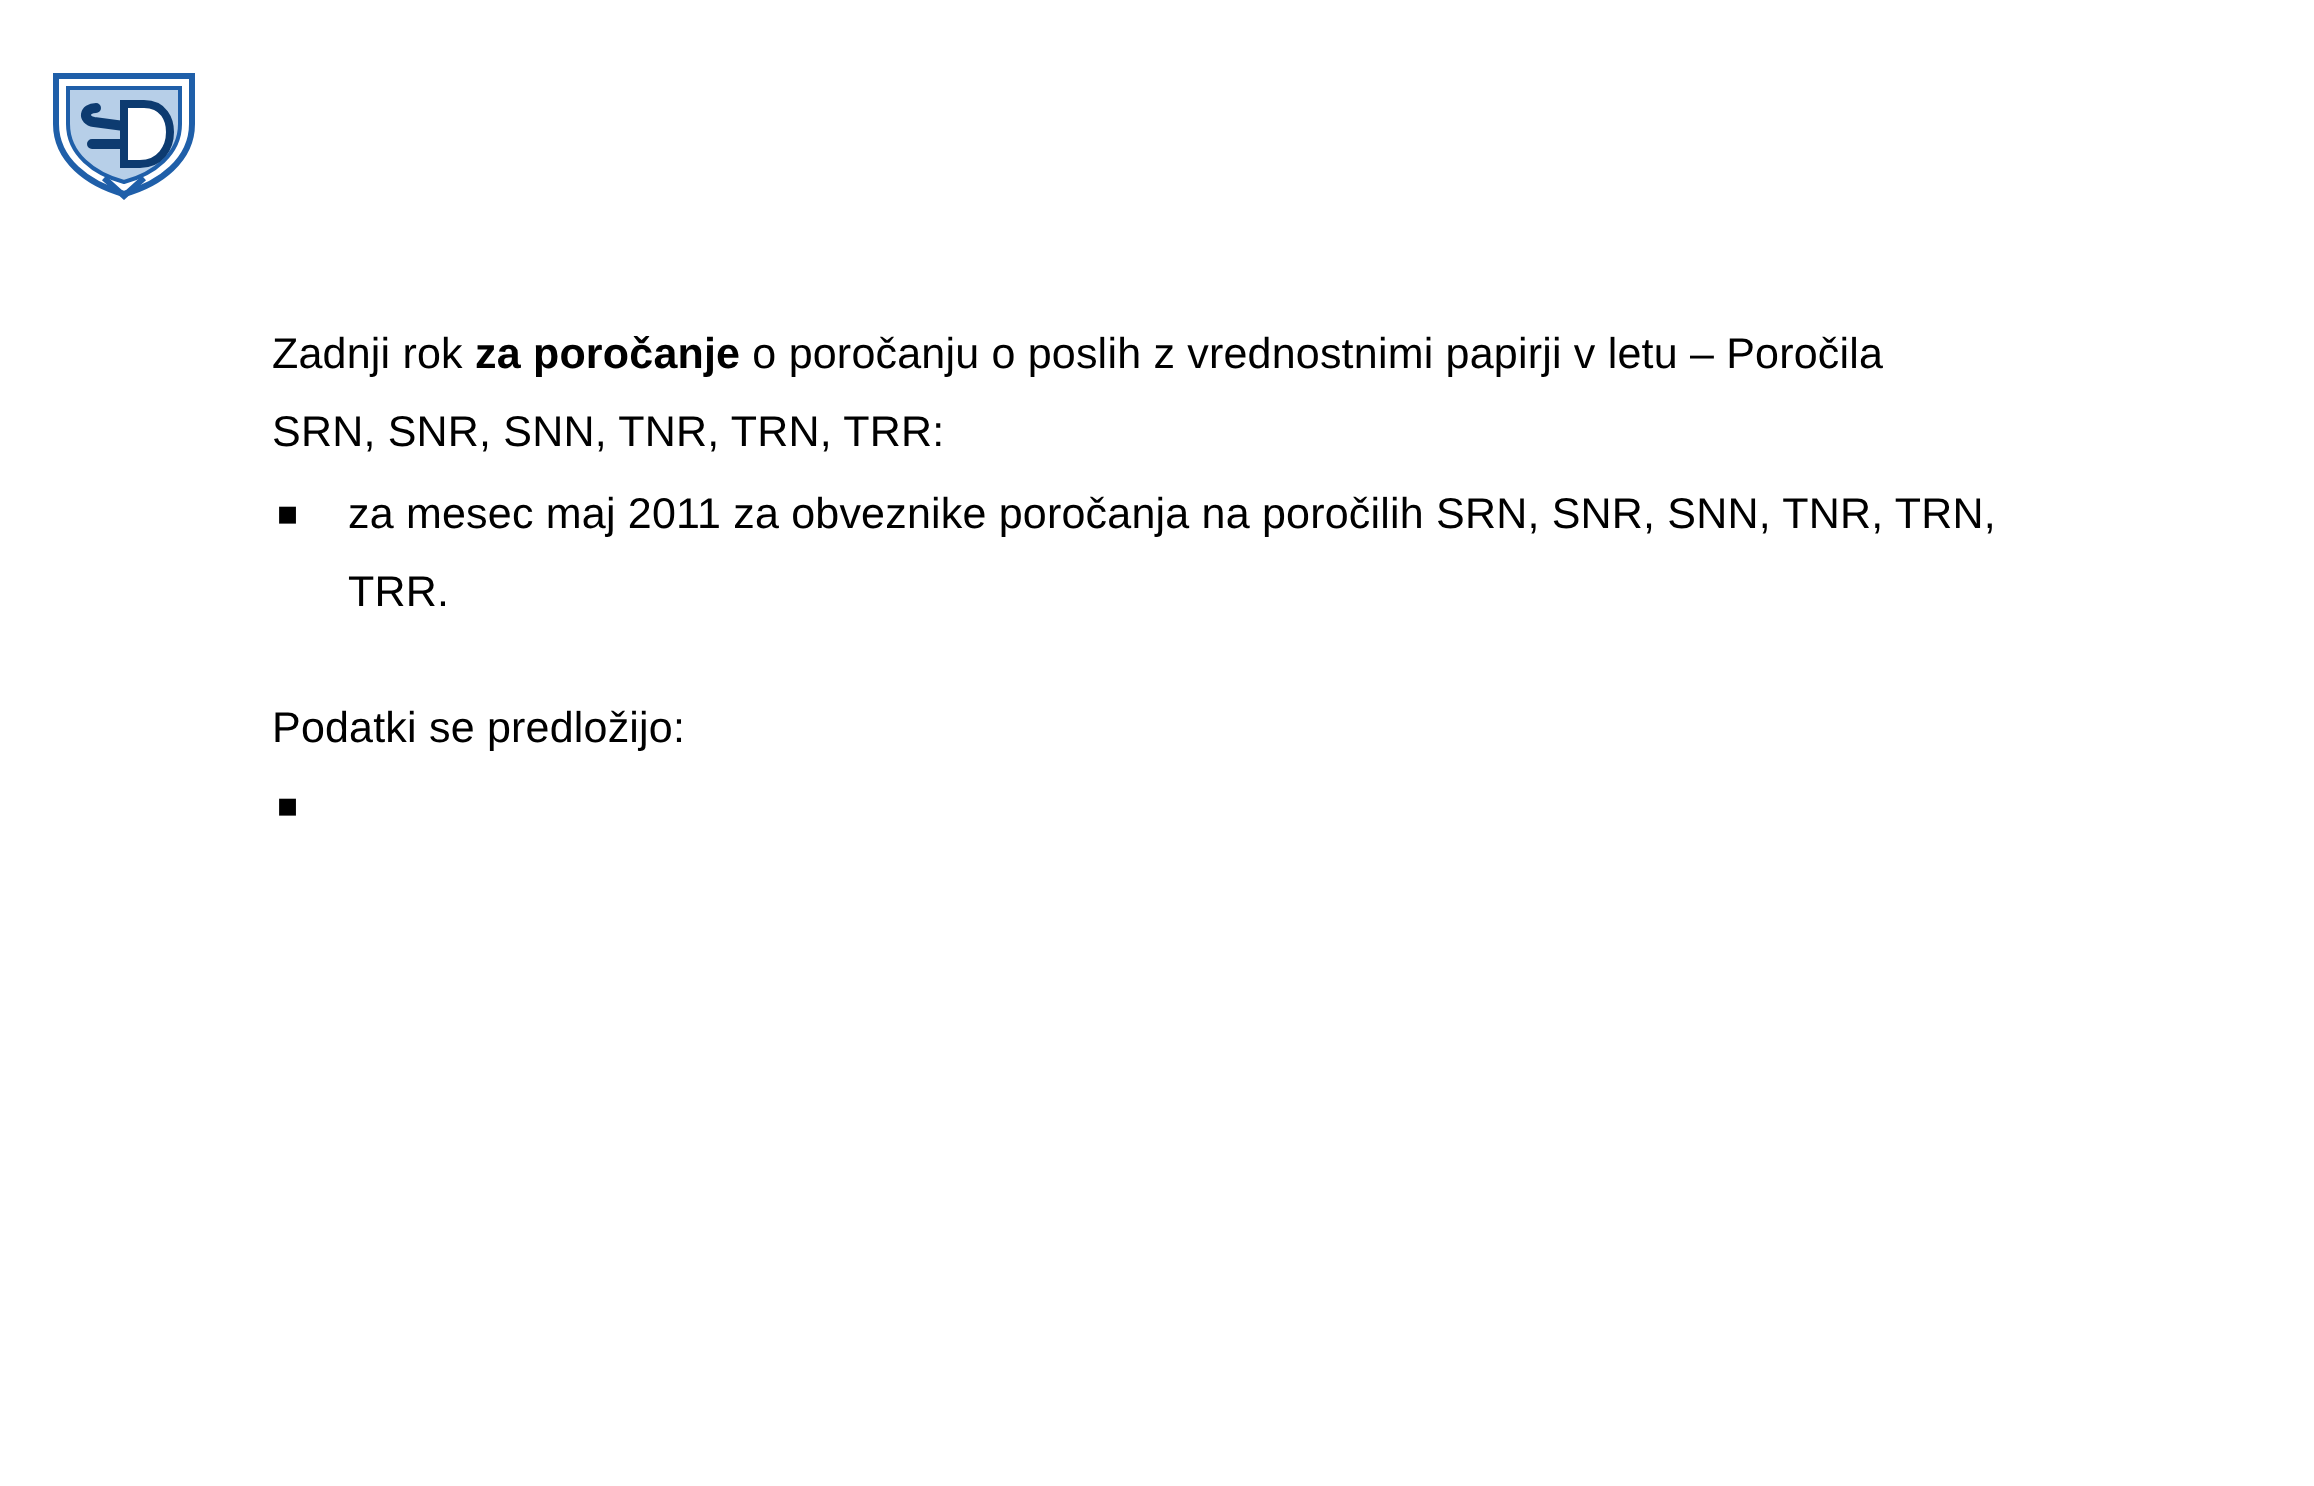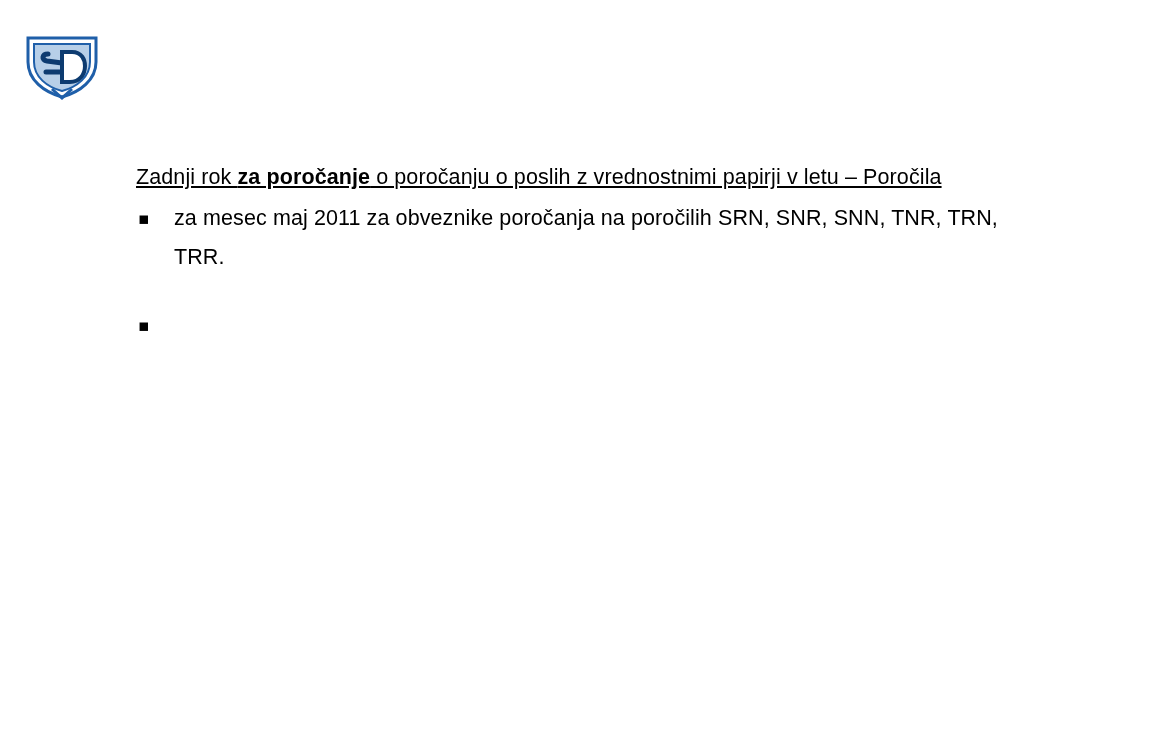--- a/index.html
+++ b/index.html
@@ -40,21 +40,20 @@
     top: 158px;
     width: 900px;
   }
 
   .para {
     font-size: 21.5px;
     line-height: 39px;
     letter-spacing: 0.1px;
     margin: 0;
     color: #000000;
-    text-decoration: underline;
   }
 
   .para .strong {
     font-weight: bold;
   }
 
   .bullet-list {
     list-style: none;
     margin: 0;
     padding: 0;
@@ -103,32 +102,34 @@
       <path d="M40 20 L50 20 C60 20 63 28 63 34 C63 42 58 50 48 50 L40 50 Z" fill="#ffffff" stroke="#0d3b70" stroke-width="4"></path>
 
       <path d="M30 57 L40 66 L50 57" fill="none" stroke="#1f5fa9" stroke-width="3"></path>
     </svg>
   </div>
 
   <div class="content">
 
     <p class="para"><span>Zadnji rok </span><span class="strong">za poročanje</span><span> o poročanju o poslih z vrednostnimi papirji v letu – Poročila</span></p>
 
+    <p class="para">SRN, SNR, SNN, TNR, TRN, TRR:</p>
 
     <div class="lead-gap"></div>
 
     <ul class="bullet-list">
       <li class="bullet-item">
         <span class="marker">▪</span>
         <span>za mesec maj 2011 za obveznike poročanja na poročilih SRN, SNR, SNN, TNR, TRN, TRR.</span>
       </li>
     </ul>
 
     <div class="gap"></div>
 
+    <p class="para">Podatki se predložijo:</p>
 
     <ul class="bullet-list">
       <li class="bullet-item">
         <span class="marker">▪</span>
       </li>
     </ul>
 
   </div>
 </div>
 

